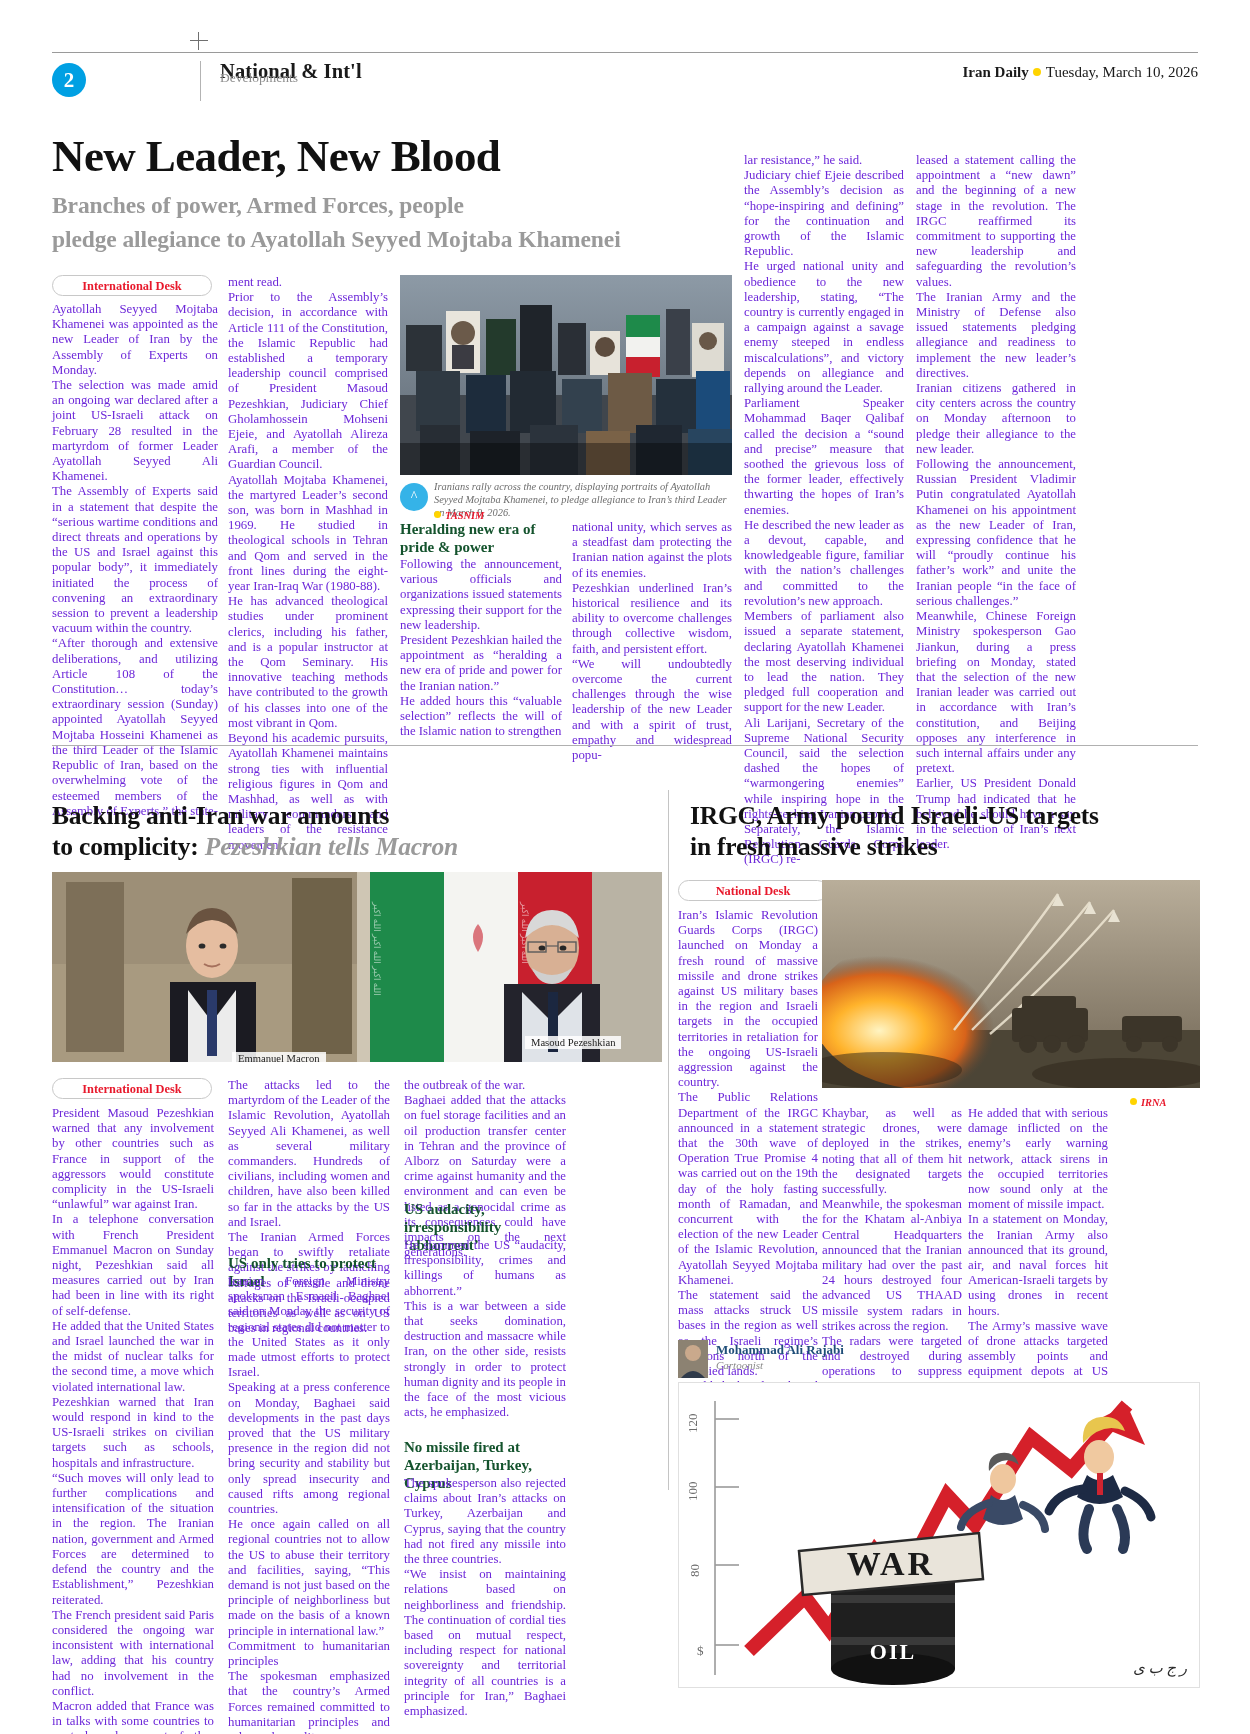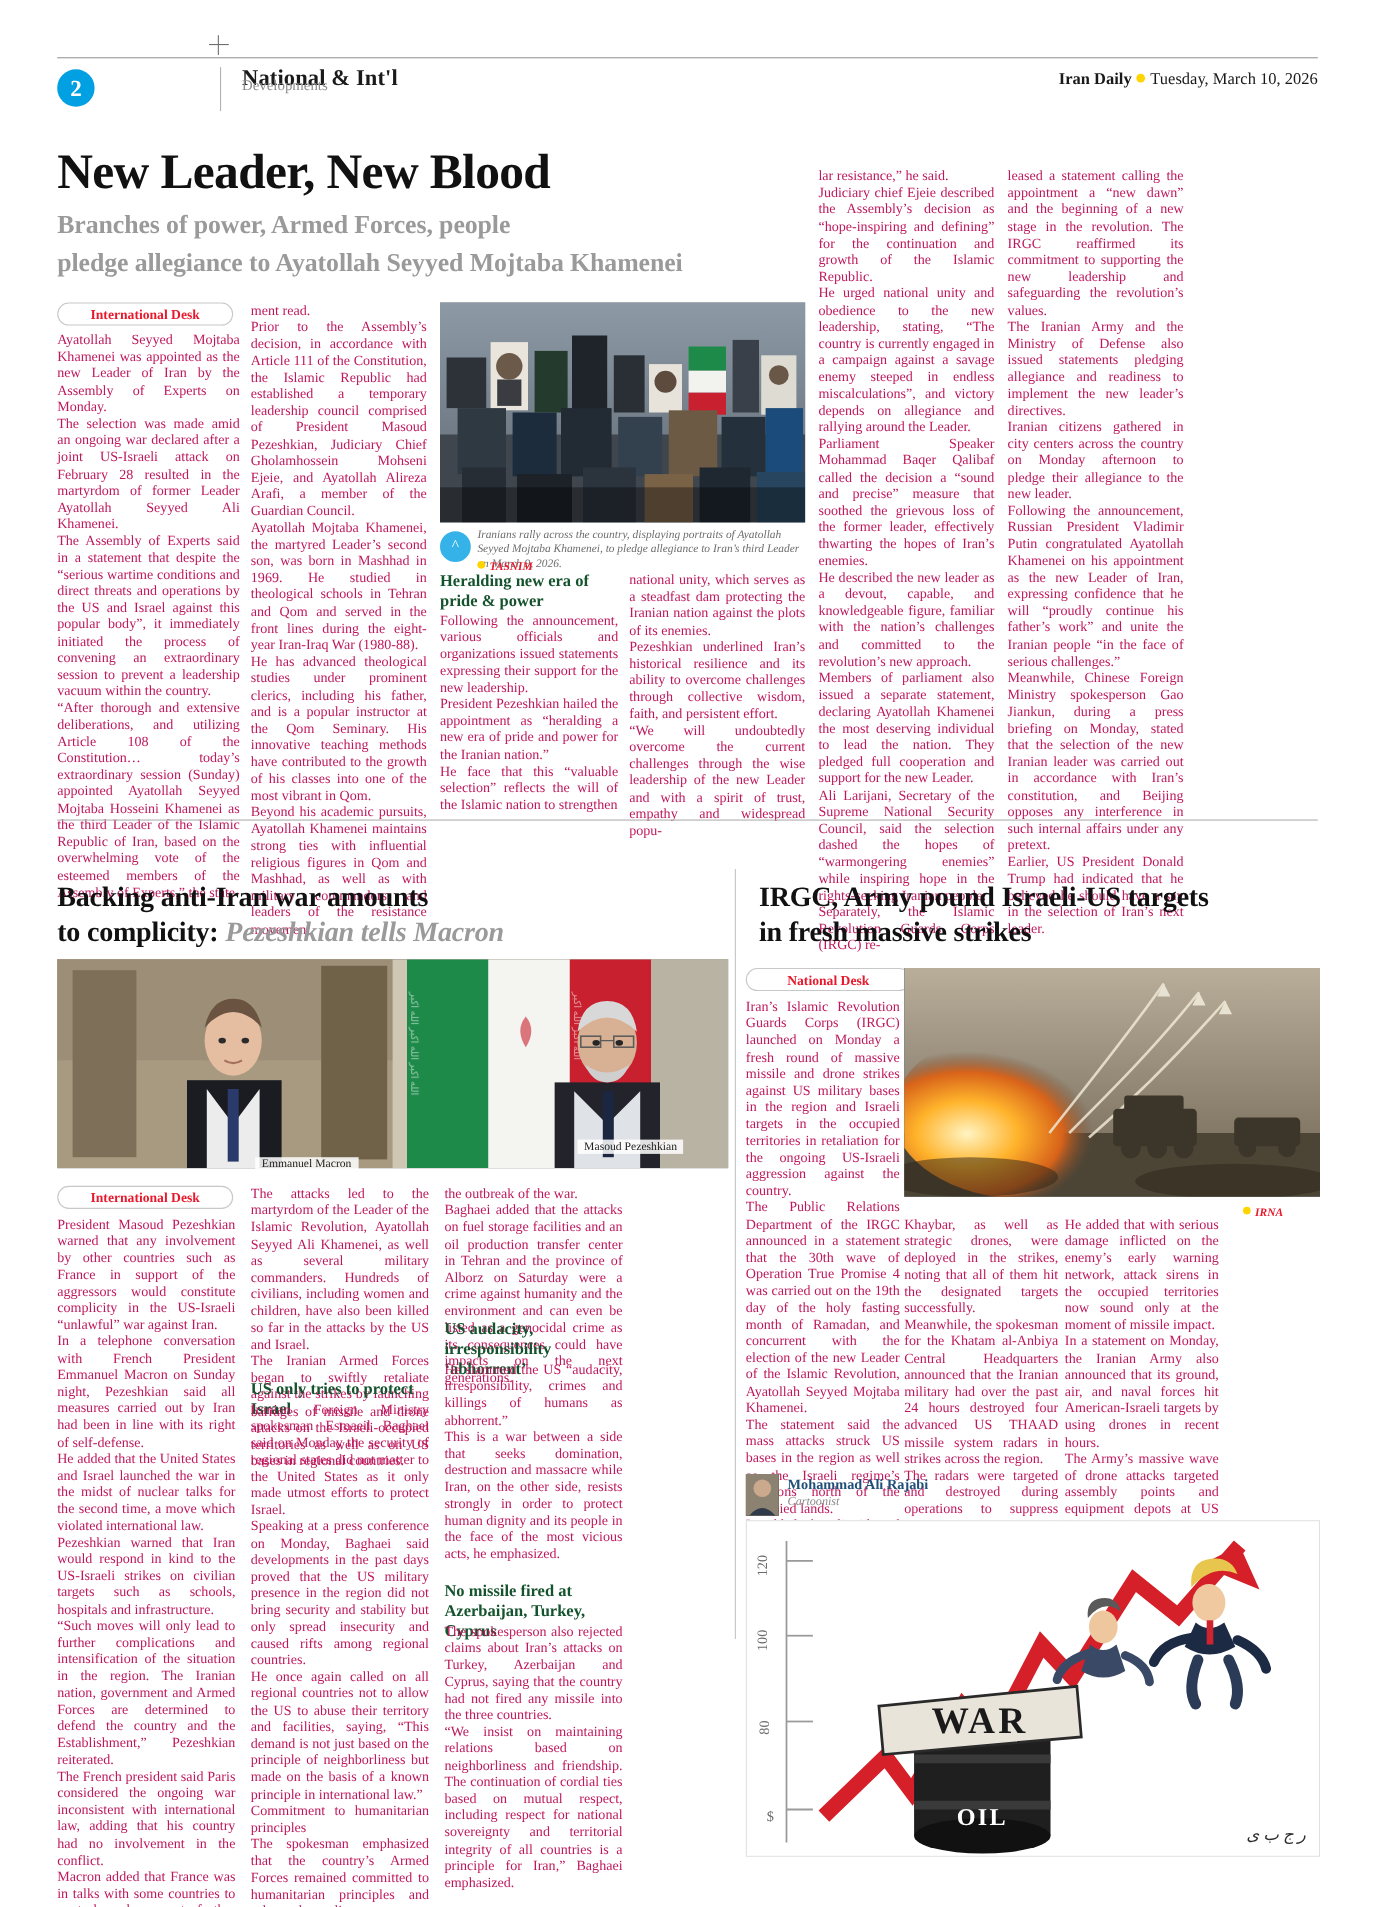--- a/index.html
+++ b/index.html
@@ -47,21 +47,21 @@
   }
 
   
   .desk-badge {
     border:1px solid #c8c8c8; border-radius:14px; height:21px; line-height:20px;
     text-align:center; font-family:"Liberation Serif", serif; font-weight:bold;
     font-size:12.4px; color:#e8192c; background:#fff;
   }
 
   
-  .col { position:absolute; font-family:"Liberation Serif", serif; font-size:12.8px; line-height:15.2px; color:#be185d; text-align:justify; }
+  .col { position:absolute; font-family:"Liberation Serif", serif; font-size:12.8px; line-height:15.2px; color:#6d28d9; text-align:justify; }
   .col p { margin:0; }
   .col p + p { margin-top:0px; }
 
   .subhead { font-family:"Liberation Serif", serif; font-weight:bold; font-size:15px; line-height:18px; color:#14532d; margin:0 0 2px 0; }
 
   
   .photo { position:absolute; overflow:hidden; background:#55606b; }
   .cap { position:absolute; font-family:"Liberation Serif", serif; font-style:italic; font-size:10.4px; line-height:13px; color:#6d6d6d; }
   .credit { font-family:"Liberation Serif", serif; font-style:italic; font-weight:bold; font-size:10.4px; color:#e8192c; }
   .credit .dot-y { width:7px; height:7px; margin:0 4px 0 0; }
@@ -172,21 +172,21 @@
   <div class="chev" style="left:400px; top:483px;">^</div>
   <div class="cap" style="left:434px; top:480px; width:298px;">Iranians rally across the country, displaying portraits of Ayatollah Seyyed Mojtaba Khamenei, to pledge allegiance to Iran’s third Leader on March 9, 2026.</div>
   <div style="position:absolute;left:434px;top:505px;">
     <span class="credit"><span class="dot-y"></span><span>TASNIM</span></span>
   </div>
 
   <div class="subhead" style="position:absolute;left:400px;top:520px;width:162px;">Heralding new era of pride &amp; power</div>
   <div class="col" id="lead-c3" style="left:400px; top:557px; width:162px; height:170px;">
       <p>Following the announcement, various officials and organizations issued statements expressing their support for the new leadership.</p>
       <p>President Pezeshkian hailed the appointment as “heralding a new era of pride and power for the Iranian nation.”</p>
-      <p>He face that this “valuable selection” reflects the will of the Islamic nation to strengthen</p>
+      <p>He added hours this “valuable selection” reflects the will of the Islamic nation to strengthen</p>
     </div>
   <div class="col" id="lead-c4" style="left:572px; top:520px; width:160px; height:208px;">
       <p>national unity, which serves as a steadfast dam protecting the Iranian nation against the plots of its enemies.</p>
       <p>Pezeshkian underlined Iran’s historical resilience and its ability to overcome challenges through collective wisdom, faith, and persistent effort.</p>
       <p>“We will undoubtedly overcome the current challenges through the wise leadership of the new Leader and with a spirit of trust, empathy and widespread popu-</p>
     </div>
   <div class="col" id="lead-c5" style="left:744px; top:153px; width:160px; height:575px;">
       <p>lar resistance,” he said.</p>
       <p>Judiciary chief Ejeie described the Assembly’s decision as “hope-inspiring and defining” for the continuation and growth of the Islamic Republic.</p>
       <p>He urged national unity and obedience to the new leadership, stating, “The country is currently engaged in a campaign against a savage enemy steeped in endless miscalculations”, and victory depends on allegiance and rallying around the Leader.</p>

